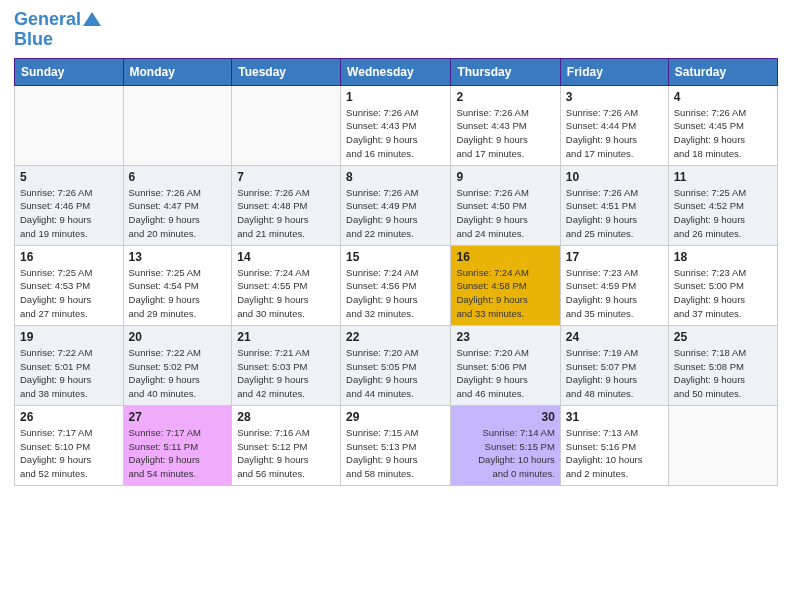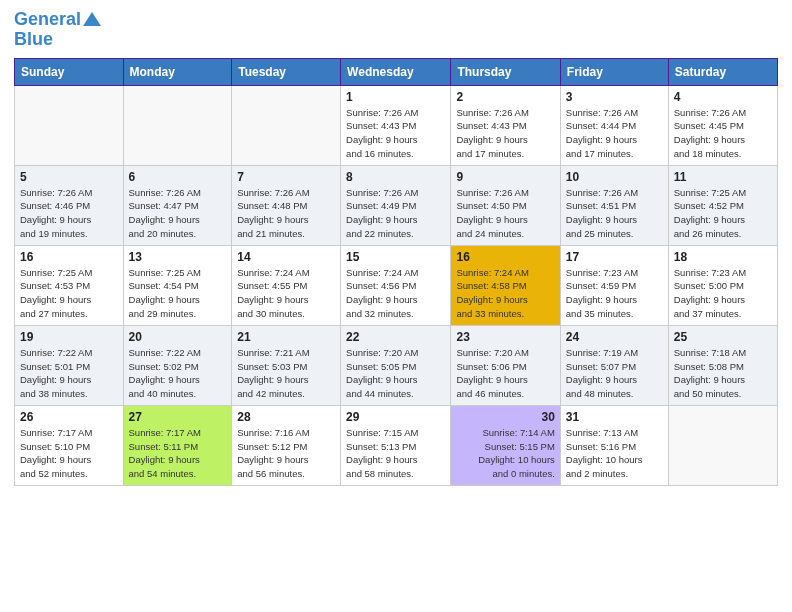--- a/index.html
+++ b/index.html
@@ -315,21 +315,21 @@
           </td>
         </tr>
         <tr>
           <td style="background: rgb(255, 255, 255);">
             <span class="day-number">26</span>
             <div class="day-info" style="white-space: pre-line;">Sunrise: 7:17 AM
 Sunset: 5:10 PM
 Daylight: 9 hours
 and 52 minutes.</div>
           </td>
-          <td style="background: #bef264;">
+          <td style="background: #f0abfc;">
             <span class="day-number">27</span>
             <div class="day-info" style="white-space: pre-line;">Sunrise: 7:17 AM
 Sunset: 5:11 PM
 Daylight: 9 hours
 and 54 minutes.</div>
           </td>
           <td style="background: rgb(255, 255, 255);">
             <span class="day-number">28</span>
             <div class="day-info" style="white-space: pre-line;">Sunrise: 7:16 AM
 Sunset: 5:12 PM

